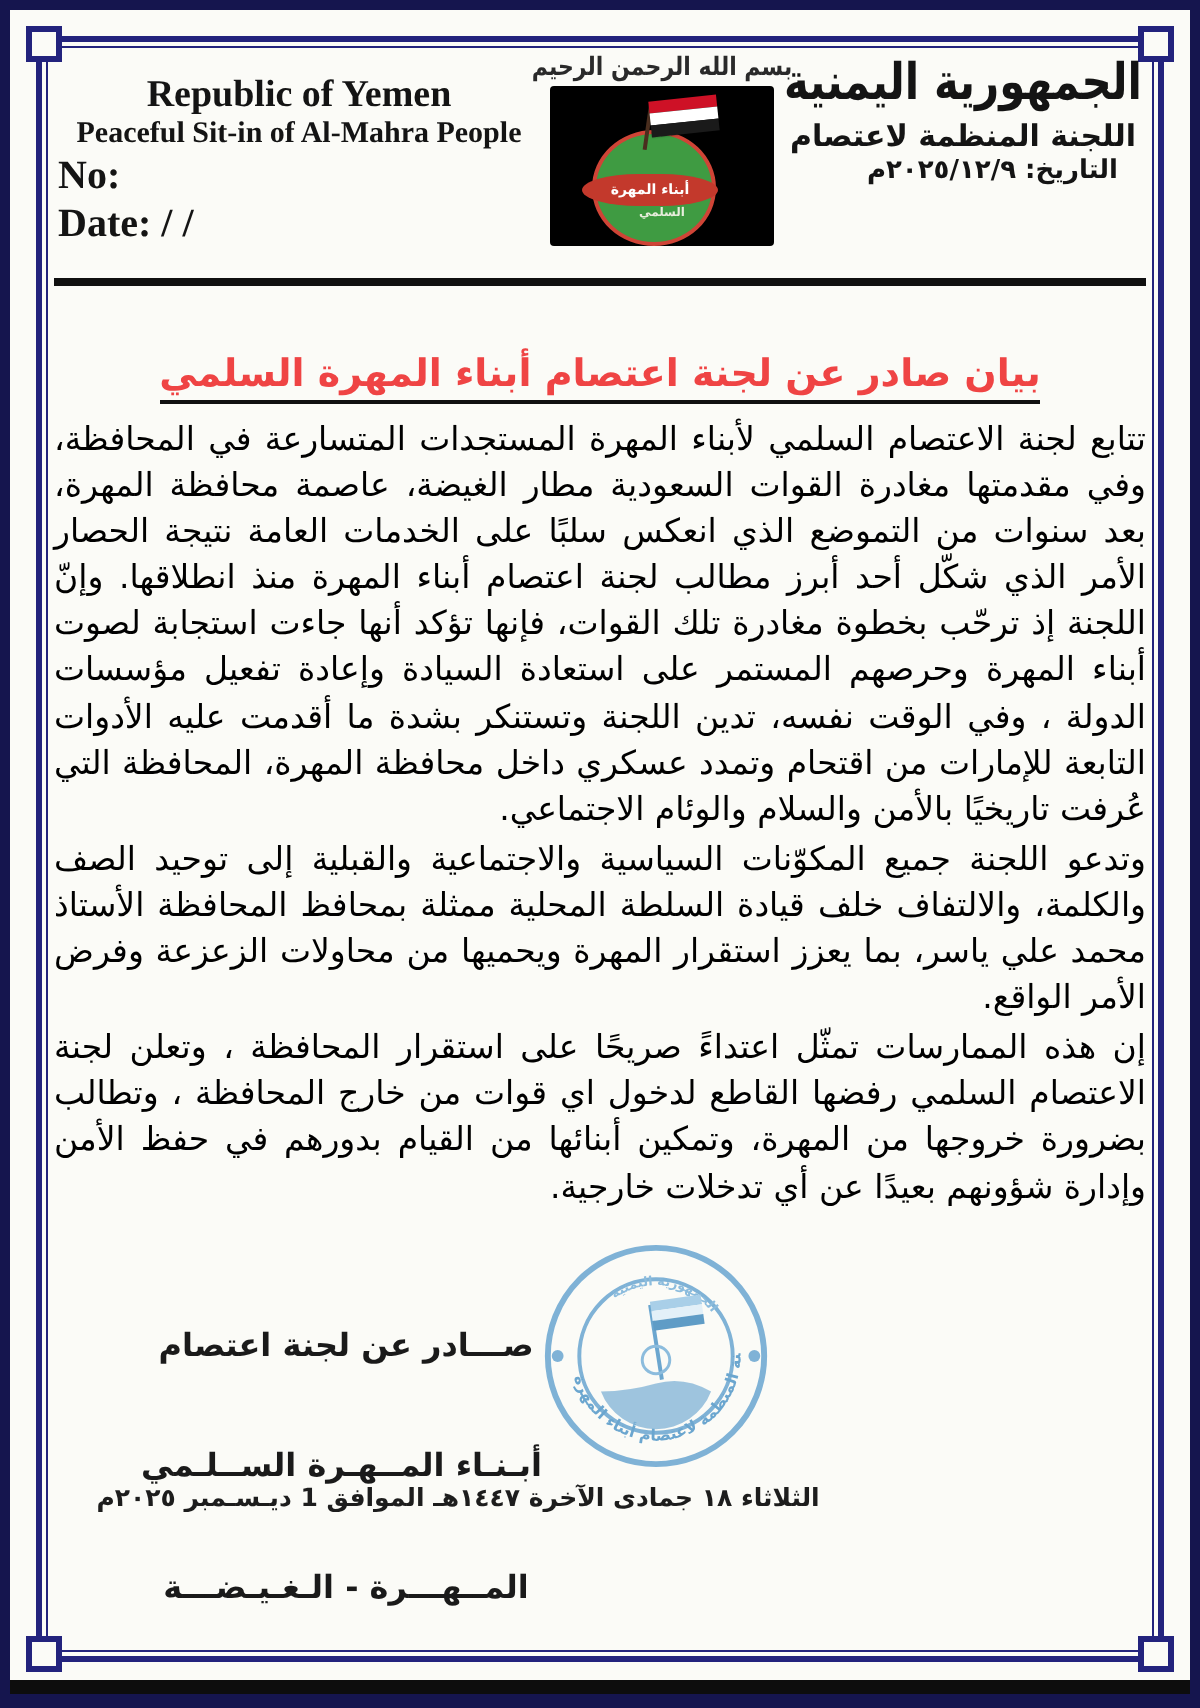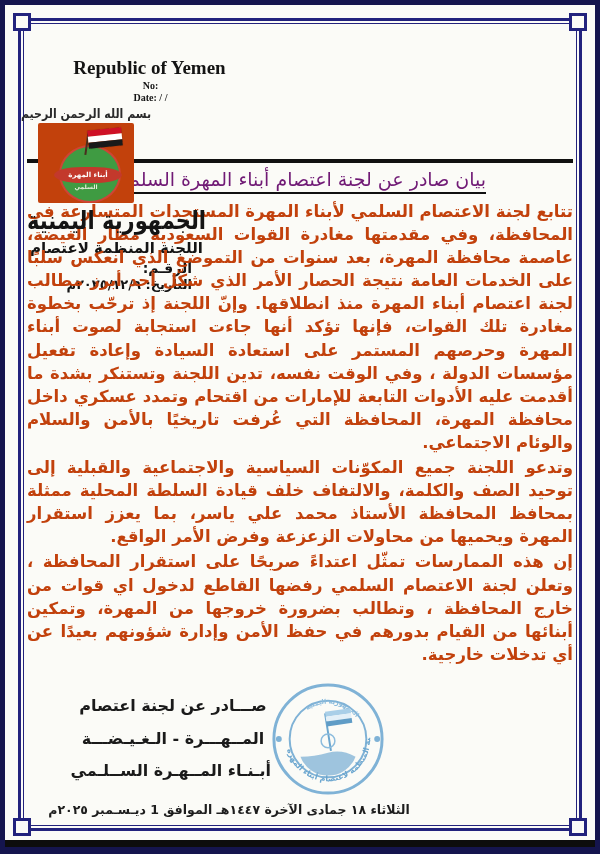--- a/index.html
+++ b/index.html
@@ -29,41 +29,41 @@
   }
   .knot.tl{left:-8px;top:-8px}.knot.tr{right:-8px;top:-8px}
   .knot.bl{left:-8px;bottom:-8px}.knot.br{right:-8px;bottom:-8px}
 
   .content{
     position:absolute;left:22px;top:18px;right:22px;bottom:20px;
     color:#161616;
   }
 
   
-  .header{display:flex;flex-direction:column;align-items:flex-start;height:112px;margin-top:20px;}
+  .header{display:flex;flex-direction:row;align-items:flex-start;height:112px;}
   .hdr-en{
     width:245px;text-align:center;
     font-family:"Liberation Serif",serif;font-weight:bold;color:#141414;
     padding-top:14px;
   }
   .hdr-en .l1{font-size:19px;}
   .hdr-en .l2{font-size:15px;}
   .hdr-en .l3{font-size:15px;}
   .hdr-en .no-line,.hdr-en .date-line{
-    text-align:center;font-size:10px;margin-top:1px;padding-left:2px;
+    text-align:left;font-size:20px;margin-top:1px;padding-left:2px;
   }
   .hdr-center{
     width:118px;display:flex;flex-direction:column;align-items:center;padding-top:4px;
   }
   .bismillah{
     font-size:11px;font-weight:bold;color:#2a2a2a;white-space:nowrap;
     transform:scaleY(1.15);letter-spacing:-1px;
   }
   .logo{
-    margin-top:3px;width:96px;height:80px;background:#c2410c;border-radius:2px;
+    margin-top:3px;width:112px;height:80px;background:#000000;border-radius:2px;
     position:relative;overflow:hidden;
   }
   .logo-circle{
     position:absolute;left:21px;top:22px;width:58px;height:54px;border-radius:50%;
     background:#3f9b42;border:2px solid #cf4436;
   }
   .logo-flagpole{
     position:absolute;left:48px;top:8px;width:2px;height:24px;background:#4a2e1e;transform:rotate(8deg);
   }
   .logo-flag{
@@ -90,35 +90,35 @@
   }
   .hdr-ar .l2{font-size:15px;margin-top:6px;}
   .hdr-ar .l3{font-size:15px;margin-top:3px;}
   .hdr-ar .no-line{font-size:14px;text-align:right;padding-right:14px;margin-top:3px;}
   .hdr-ar .date-line{font-size:13px;text-align:right;padding-right:14px;margin-top:1px;}
 
   .thick-rule{height:4px;background:#101010;margin:4px 0 5px 0;}
 
   .doc-title-wrap{text-align:center;direction:rtl;margin:2px 0 6px 0;}
   .doc-title{
-    display:inline-block;font-size:19px;font-weight:normal;color:#701a75;
-    border-bottom:2.5px solid #101010;padding-bottom:2px;
-  }
-
-  .body-text{direction:rtl;text-align:justify;font-weight:bold;color:#c2410c;}
+    display:inline-block;font-size:19px;font-weight:bold;color:#ef4444;
+    border-bottom:2.5px solid #101010;padding-bottom:2px;margin-top:28px;
+  }
+
+  .body-text{direction:rtl;text-align:justify;font-weight:normal;color:#000000;}
   .body-text p{margin:0 0 2px 0;font-size:16.5px;line-height:1.4;}
 
   
   .footer{position:relative;height:158px;margin-top:8px;}
   .stamp{position:absolute;left:242px;top:6px;width:118px;height:118px;}
   .sig-block{
     position:absolute;left:48px;top:16px;width:196px;
     direction:rtl;text-align:center;font-weight:bold;color:#1a1a1a;
   }
-  .sig-block div{font-size:16px;line-height:2.05;white-space:nowrap;}
+  .sig-block div{font-size:16px;line-height:2.05;white-space:nowrap;margin-top:28px;}
   .footer-date{
     position:absolute;left:12px;top:128px;width:380px;
     direction:rtl;text-align:center;font-weight:bold;font-size:12.5px;color:#1d1d1d;
     white-space:nowrap;
   }
 </style>
 </head>
 <body>
 
 <div class="scan-page">
@@ -130,20 +130,21 @@
     <div class="knot bl"></div>
     <div class="knot br"></div>
   </div>
 
   <div class="content">
 
     <div class="header">
 
       <div class="hdr-en">
         <div class="l1">Republic of Yemen</div>
+        <div class="l3">Peaceful Sit-in of Al-Mahra People</div>
         <div class="no-line">No:</div>
         <div class="date-line">Date:    /        /</div>
       </div>
 
       <div class="hdr-center">
         <div class="bismillah">بسم الله الرحمن الرحيم</div>
         <div class="logo">
           <div class="logo-circle"></div>
           <div class="logo-flagpole"></div>
           <div class="logo-flag">
@@ -152,21 +153,20 @@
             <div style="background:#1a1a1a"></div>
           </div>
           <div class="logo-band">أبناء المهرة</div>
           <div class="logo-sub">السلمي</div>
         </div>
       </div>
 
       <div class="hdr-ar">
         <div class="cal">الجمهورية اليمنية</div>
         <div class="l2">اللجنة المنظمة لاعتصام</div>
-        <div class="no-line">الرقـم:</div>
         <div class="date-line">التاريخ:  ٢٠٢٥/١٢/٩م</div>
       </div>
     </div>
 
     <div class="thick-rule"></div>
 
     <div class="doc-title-wrap">
       <span class="doc-title">بيان صادر عن لجنة اعتصام أبناء المهرة السلمي</span>
     </div>
 
@@ -198,22 +198,22 @@
         <g transform="rotate(-8 60 40)">
           <rect x="58" y="32" width="26" height="5" fill="#a9cfe8"></rect>
           <rect x="58" y="37" width="26" height="5" fill="#e3f0f8"></rect>
           <rect x="58" y="42" width="26" height="5" fill="#5f9cc6"></rect>
         </g>
         <circle cx="60" cy="62" r="7" fill="none" stroke="#8cbcdd" stroke-width="1.5"></circle>
       </svg>
 
       <div class="sig-block">
         <div>صـــادر عن لجنة اعتصام</div>
+        <div>أبـنـاء المــهـرة الســلـمي</div>
         <div>المــهـــرة - الـغـيـضـــة</div>
-        <div>أبـنـاء المــهـرة الســلـمي</div>
       </div>
 
       <div class="footer-date">الثلاثاء ١٨ جمادى الآخرة  ١٤٤٧هـ  الموافق 1   ديـسـمبر ٢٠٢٥م</div>
     </div>
 
   </div>
   <div class="scan-bottom-strip"></div>
 </div>
 
 </body></html>

